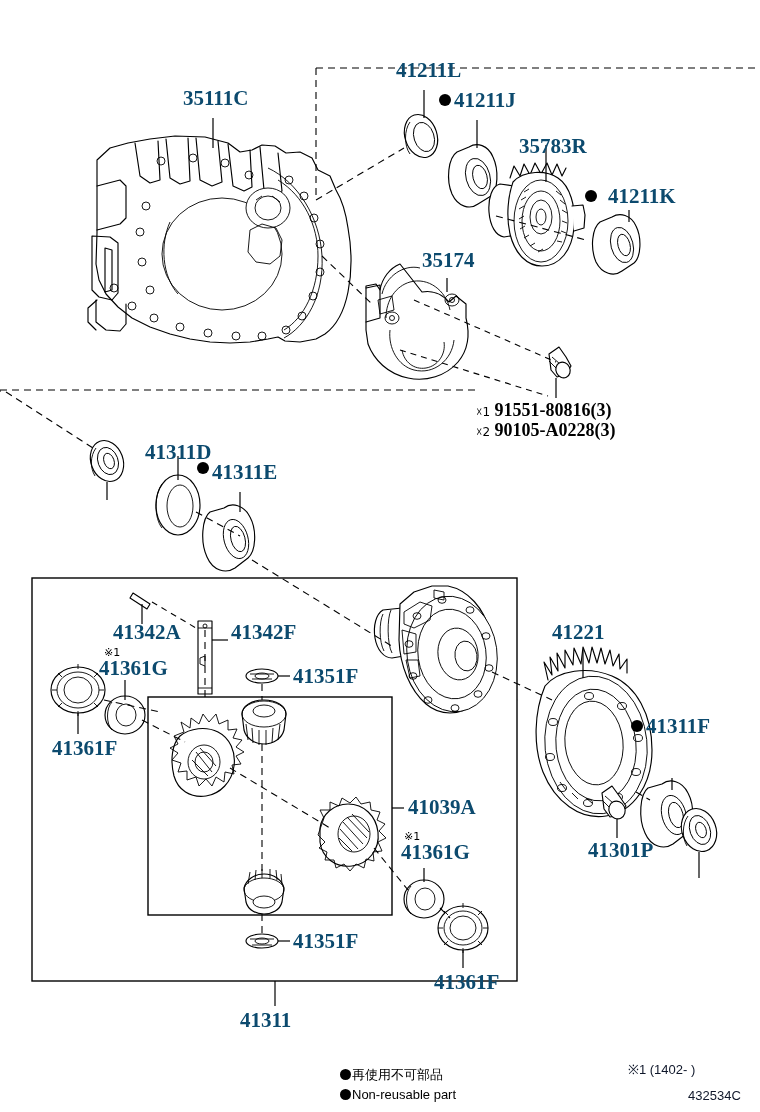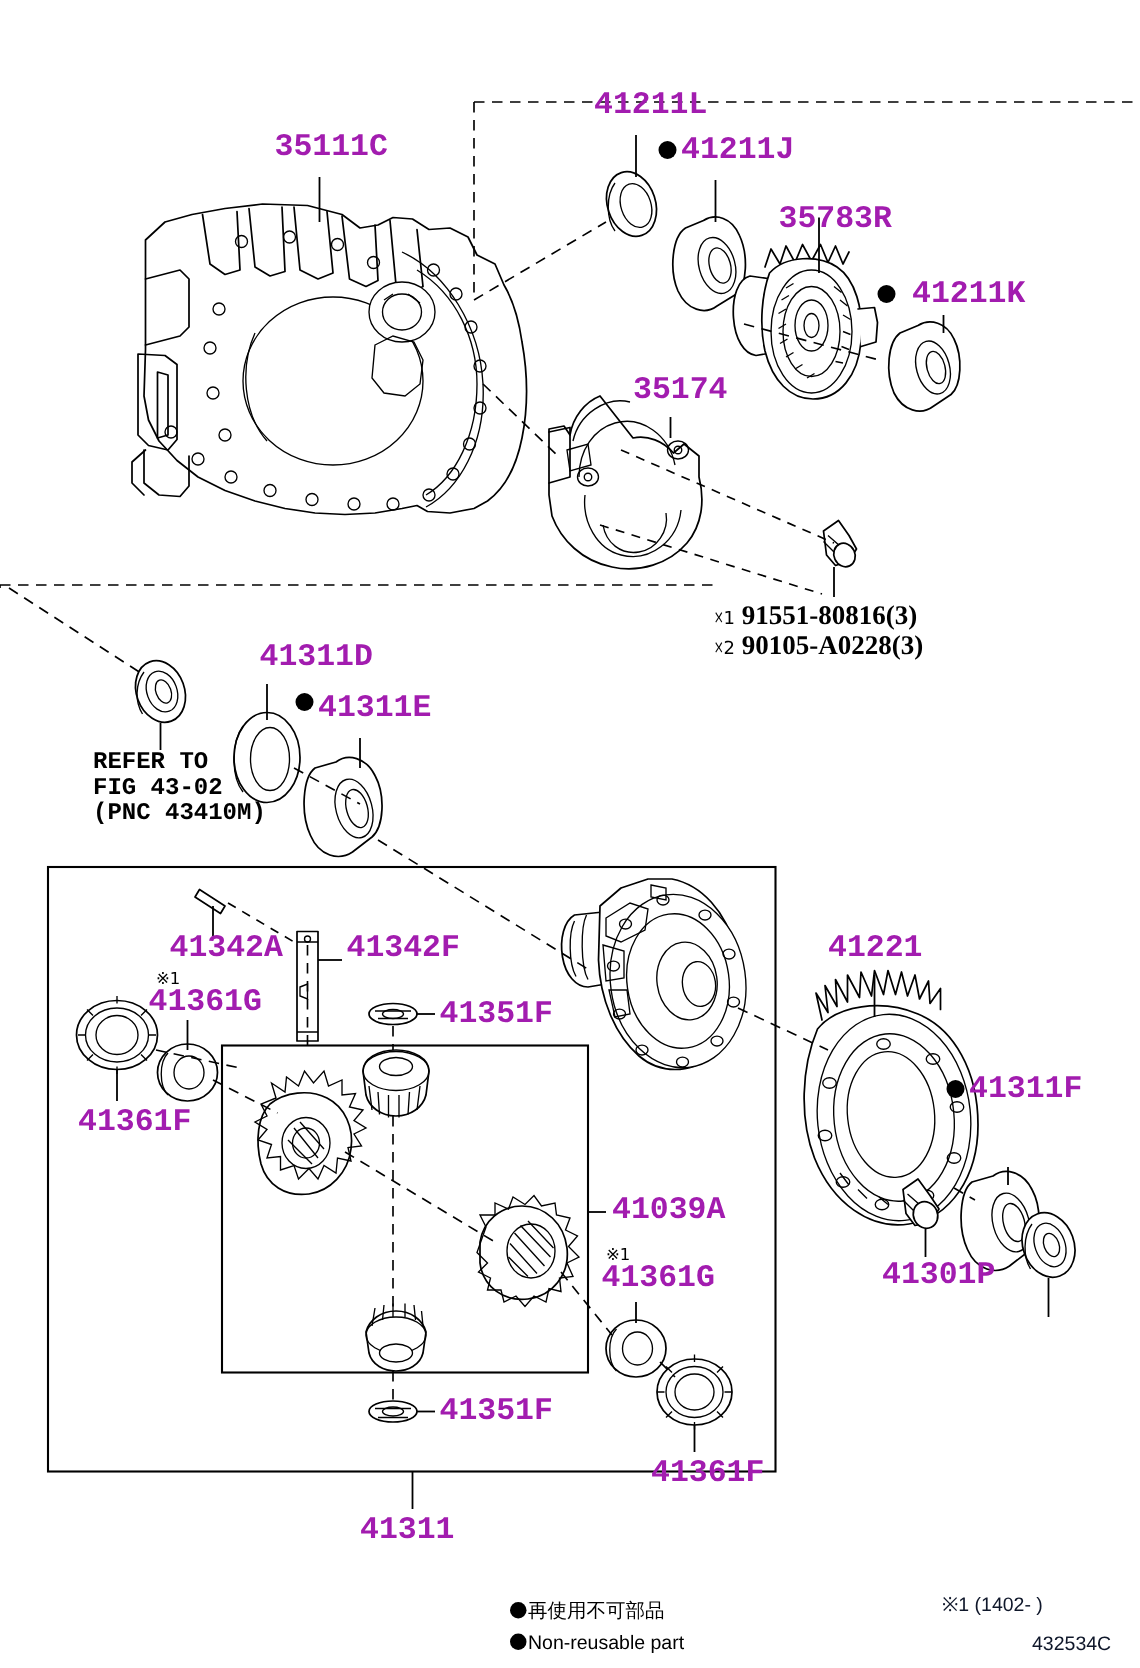--- a/index.html
+++ b/index.html
@@ -4,27 +4,27 @@
 <style>
   html,body{margin:0;padding:0;background:#fff;}
   body{
     width:760px;height:1112px;position:relative;overflow:hidden;
     font-family:"Liberation Serif", serif;color:#000;
   }
   #stage{position:absolute;left:0;top:0;width:760px;height:1112px;}
   svg.layer{position:absolute;left:0;top:0;width:760px;height:1112px;}
   .lbl{
     position:absolute;
-    font-family:Liberation Mono, monospace;
+    font-family:Liberation Serif, serif;
     font-weight:700;
     font-size:21px;
     line-height:21px;
     letter-spacing:0px;
     white-space:nowrap;
-    color:#a21caf;
+    color:#0c4a6e;
   }
   .refer{
     position:absolute;
     font-family:"Liberation Mono","DejaVu Sans Mono",monospace;
     font-weight:700;
     font-size:16px;
     line-height:17px;
     white-space:pre;
     color:#000;
   }
@@ -552,26 +552,23 @@
 
   <div class="lbl" style="left:396px;top:60px;">41211L</div>
   <div class="lbl" style="left:454px;top:90px;">41211J</div>
   <div class="lbl" style="left:519px;top:120px;margin-top:16px;">35783R</div>
   <div class="lbl" style="left:564px;top:186px;margin-left:44px;">41211K</div>
   <div class="lbl" style="left:422px;top:250px;">35174</div>
 
   <div class="note" style="left:476px;top:400px;"><span class="star">☓1</span> <span>91551-80816(3)</span></div>
   <div class="note" style="left:476px;top:420px;"><span class="star">☓2</span> <span>90105-A0228(3)</span></div>
 
-  <div class="lbl" style="left:145px;top:428px;margin-left:28px;">41311D</div>
+  <div class="lbl" style="left:145px;top:442px;">41311D</div>
   <div class="lbl" style="left:212px;top:462px;">41311E</div>
 
-  <div class="refer" style="left:62px;top:500px;"><span>REFER TO</span>
-<span>FIG 43-02</span>
-<span>(PNC 43410M)</span></div>
 
   <div class="lbl" style="left:113px;top:622px;">41342A</div>
   <div class="lbl" style="left:231px;top:622px;">41342F</div>
   <div class="lbl" style="left:293px;top:666px;">41351F</div>
 
   <div class="sup1" style="left:104px;top:646px;">※1</div>
   <div class="lbl" style="left:99px;top:658px;">41361G</div>
   <div class="lbl" style="left:52px;top:738px;">41361F</div>
 
   <div class="lbl" style="left:408px;top:797px;">41039A</div>

